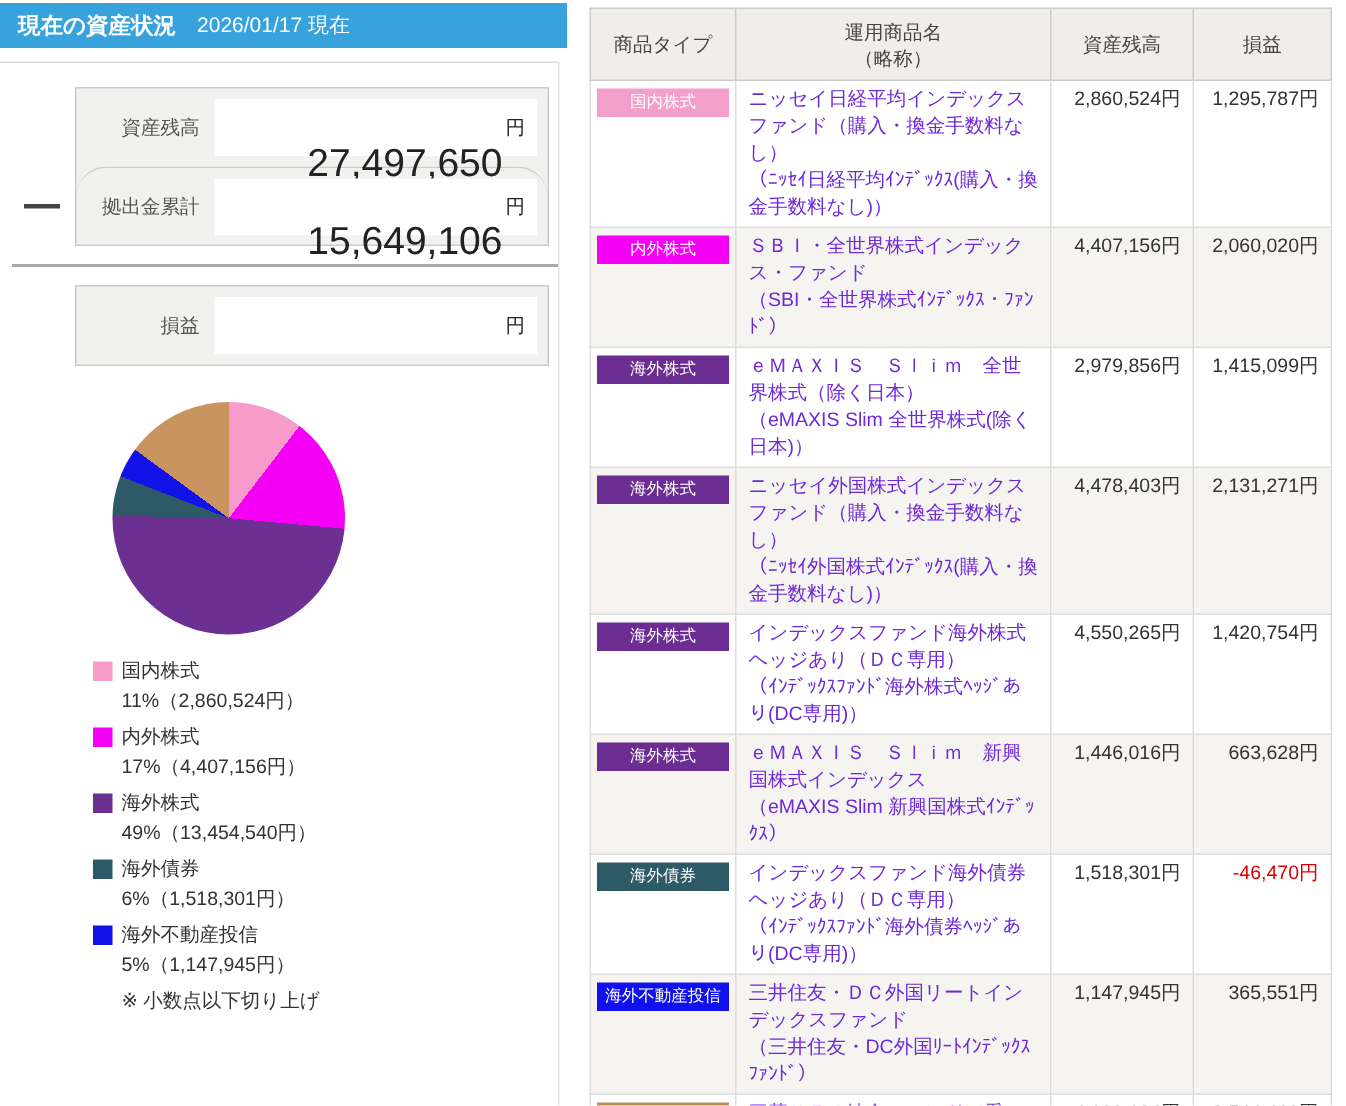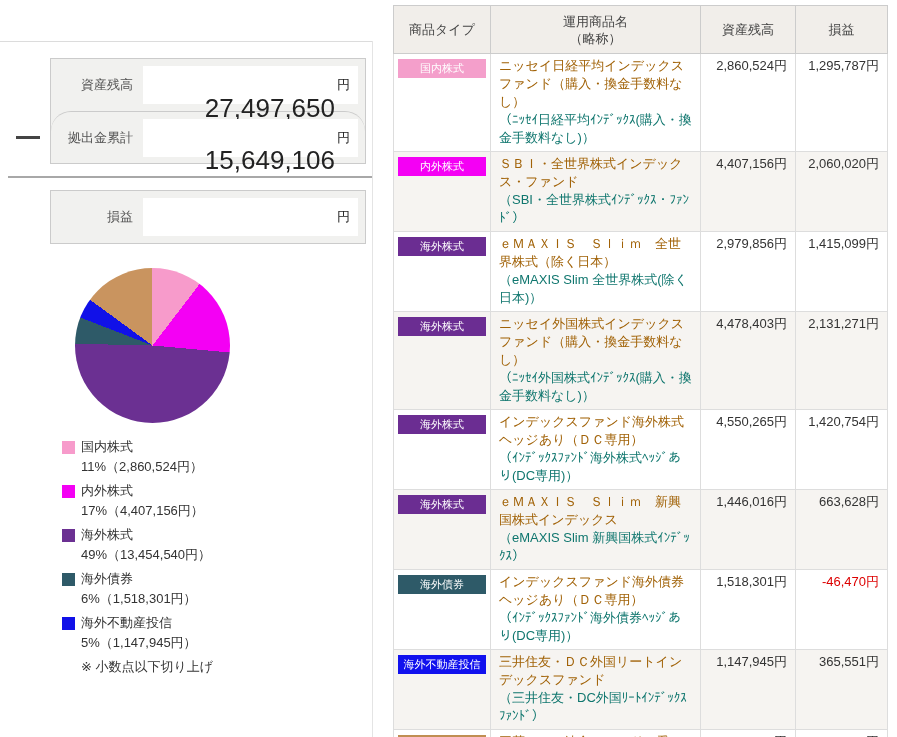--- a/index.html
+++ b/index.html
@@ -60,32 +60,36 @@
     border:1px solid #ccc; vertical-align:middle; height:48px; padding:2px 4px; text-align:center; line-height:17px;
   }
   .products td { border:1px solid #ddd; vertical-align:top; padding:3px 8px 4px; line-height:18px; }
   .data-row.alt td { background:#f6f4f1; }
 
   td.col-type { padding:3px 4px; }
   .badge {
     display:block; margin:2px auto 0; width:88px; line-height:19px;
     text-align:center; color:#fff; font-size:11px; white-space:nowrap; overflow:hidden;
   }
-  .product-name { color:#a16207; display:block; text-decoration:none; cursor:pointer; }
-  .product-abbr { color:#0f766e; }
+  .product-name { color:#6d28d9; display:block; text-decoration:none; cursor:pointer; }
+  .product-abbr { color:#6d28d9; }
   .col-balance, .col-pl { text-align:right; color:#333; }
 
   tr.rh1 { height:78px; } tr.rh2 { height:42px; } tr.rh3 { height:80px; }
   tr.rh4 { height:80px; } tr.rh5 { height:71px; } tr.rh6 { height:73px; }
   tr.rh7 { height:78px; } tr.rh8 { height:75px; } tr.rh9 { height:59px; }
 </style>
 </head>
 <body>
 
 <div class="left-panel">
+  <div class="title-bar">
+    <span class="title-text">現在の資産状況</span>
+    <span class="title-date">2026/01/17 現在</span>
+  </div>
   <div class="header-rule"></div>
   <div class="panel-divider"></div>
 
   <div class="sum-box box1">
     <div class="sum-row">
       <span class="sum-label">資産残高</span>
       <span class="sum-value-box">
         <span class="num">27,497,650</span>
           <span class="yen">円</span>
       </span>

